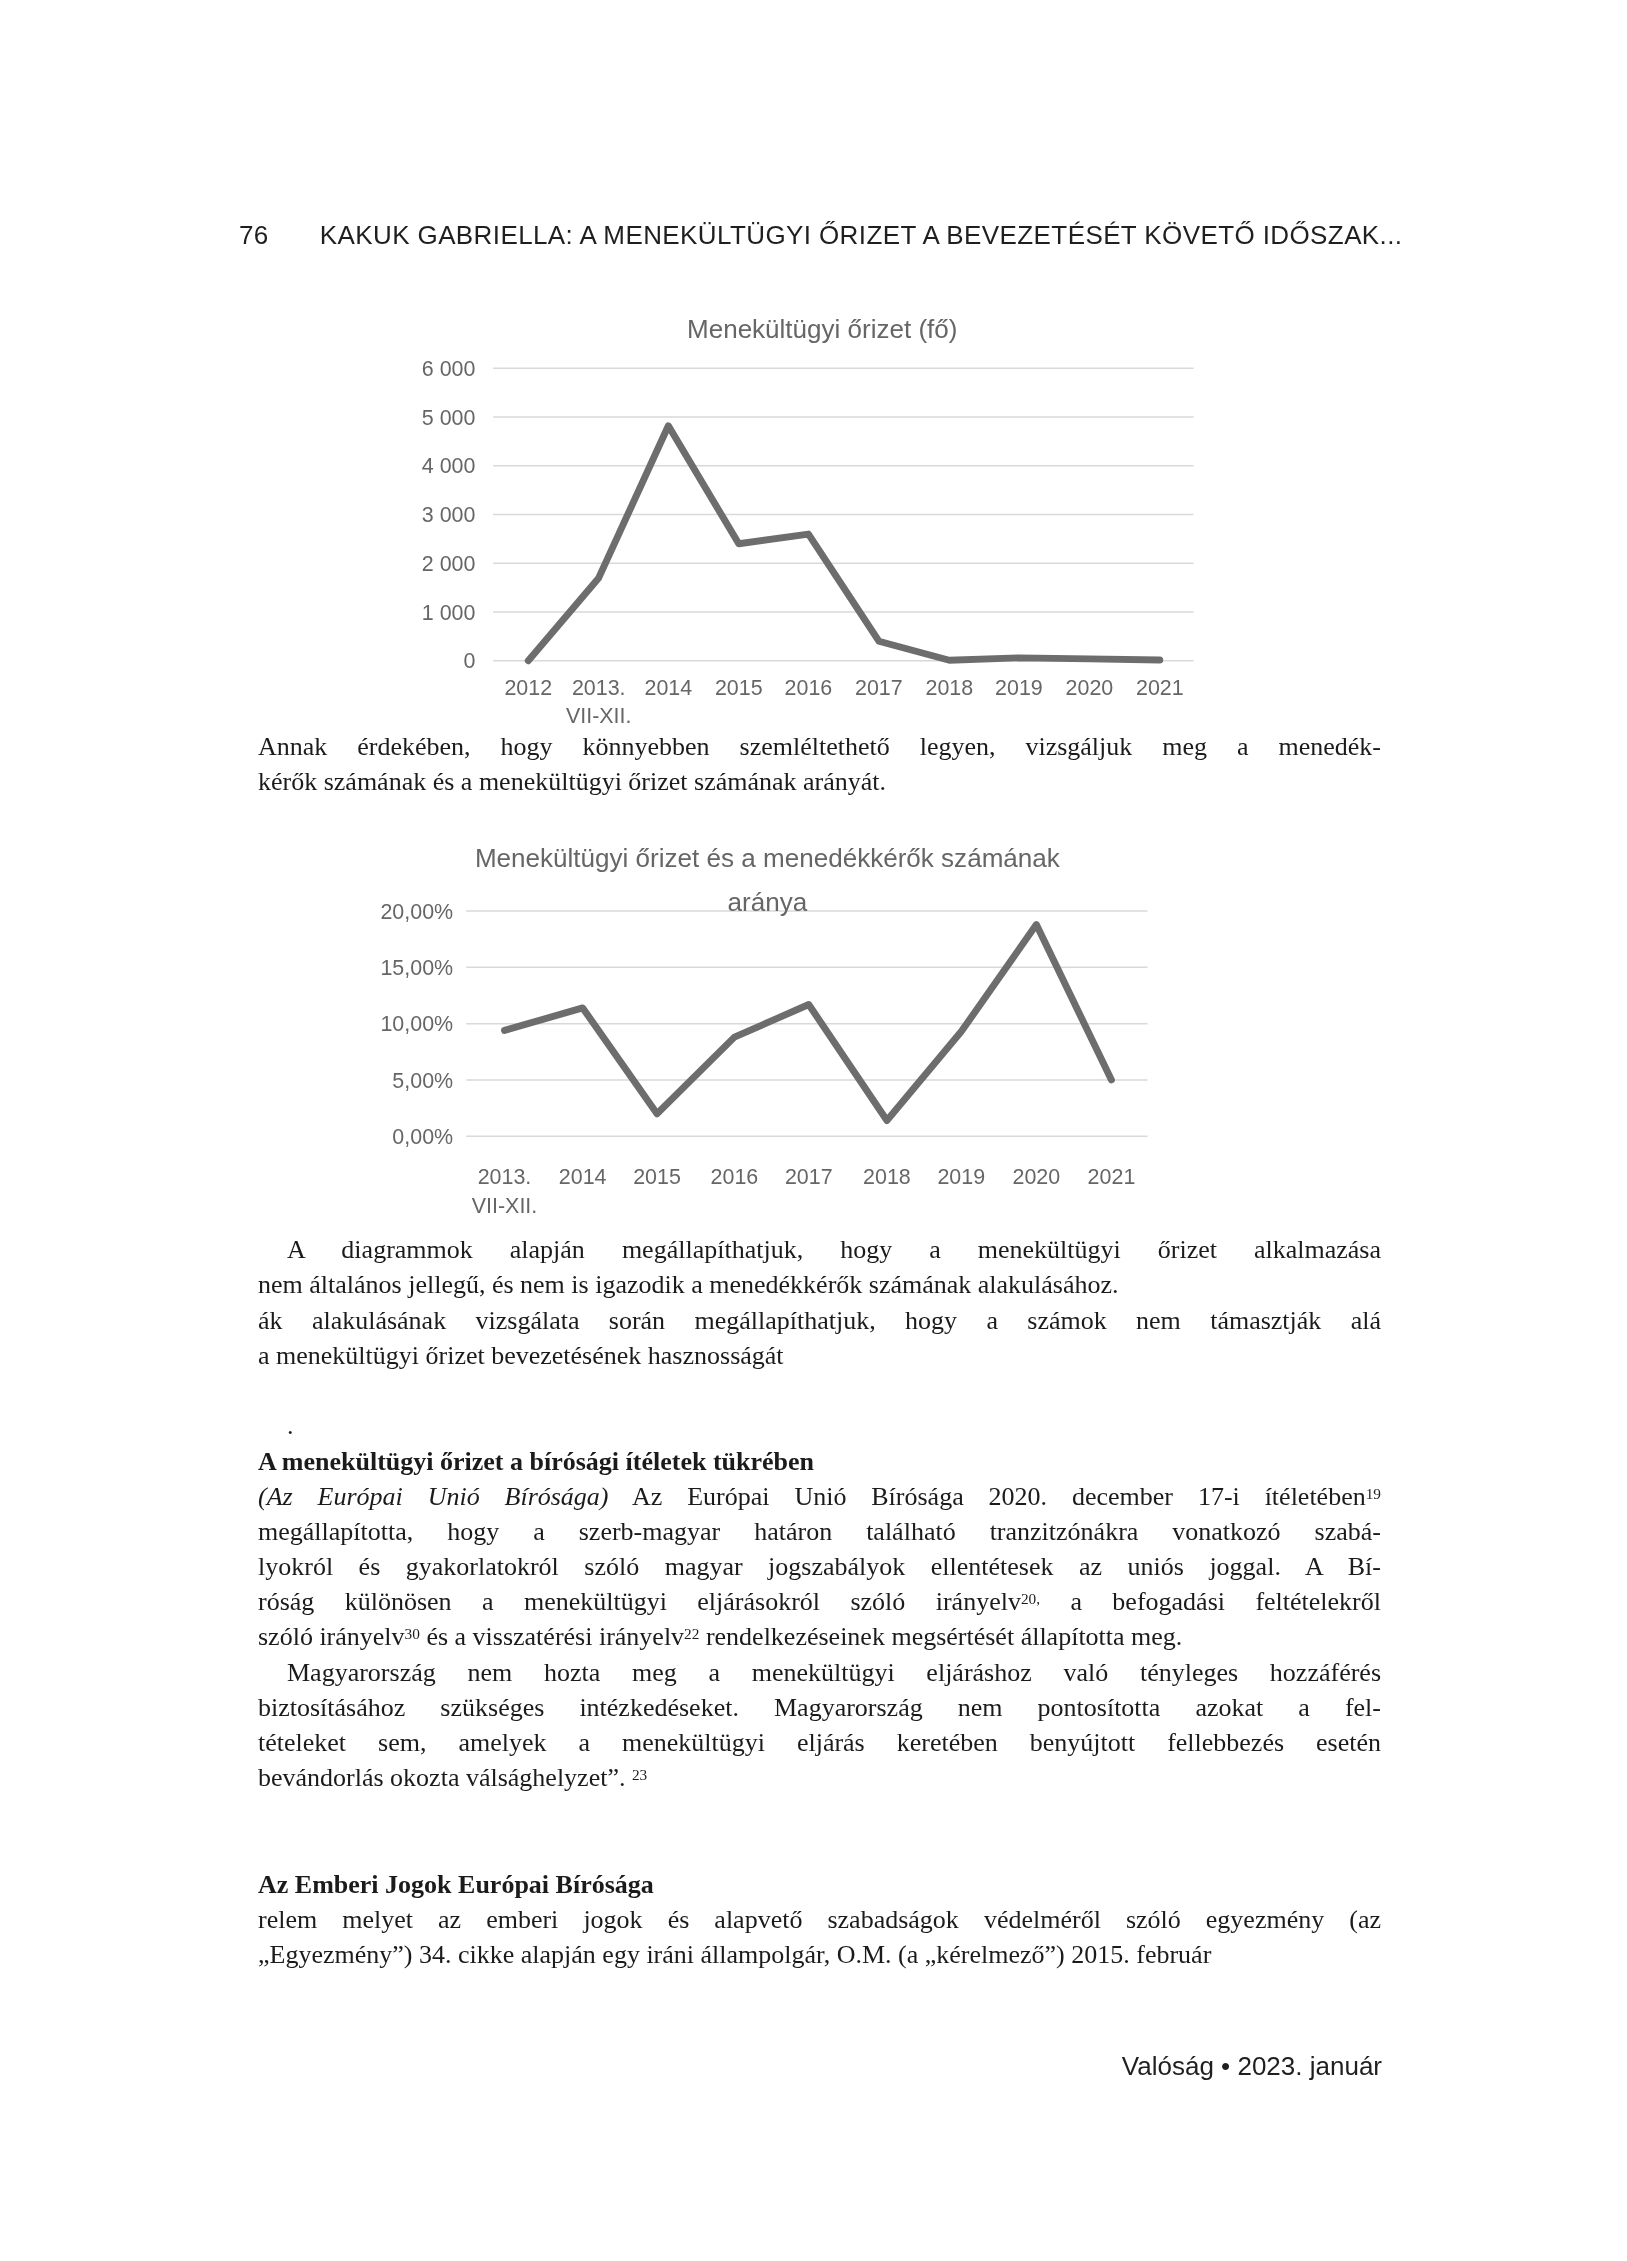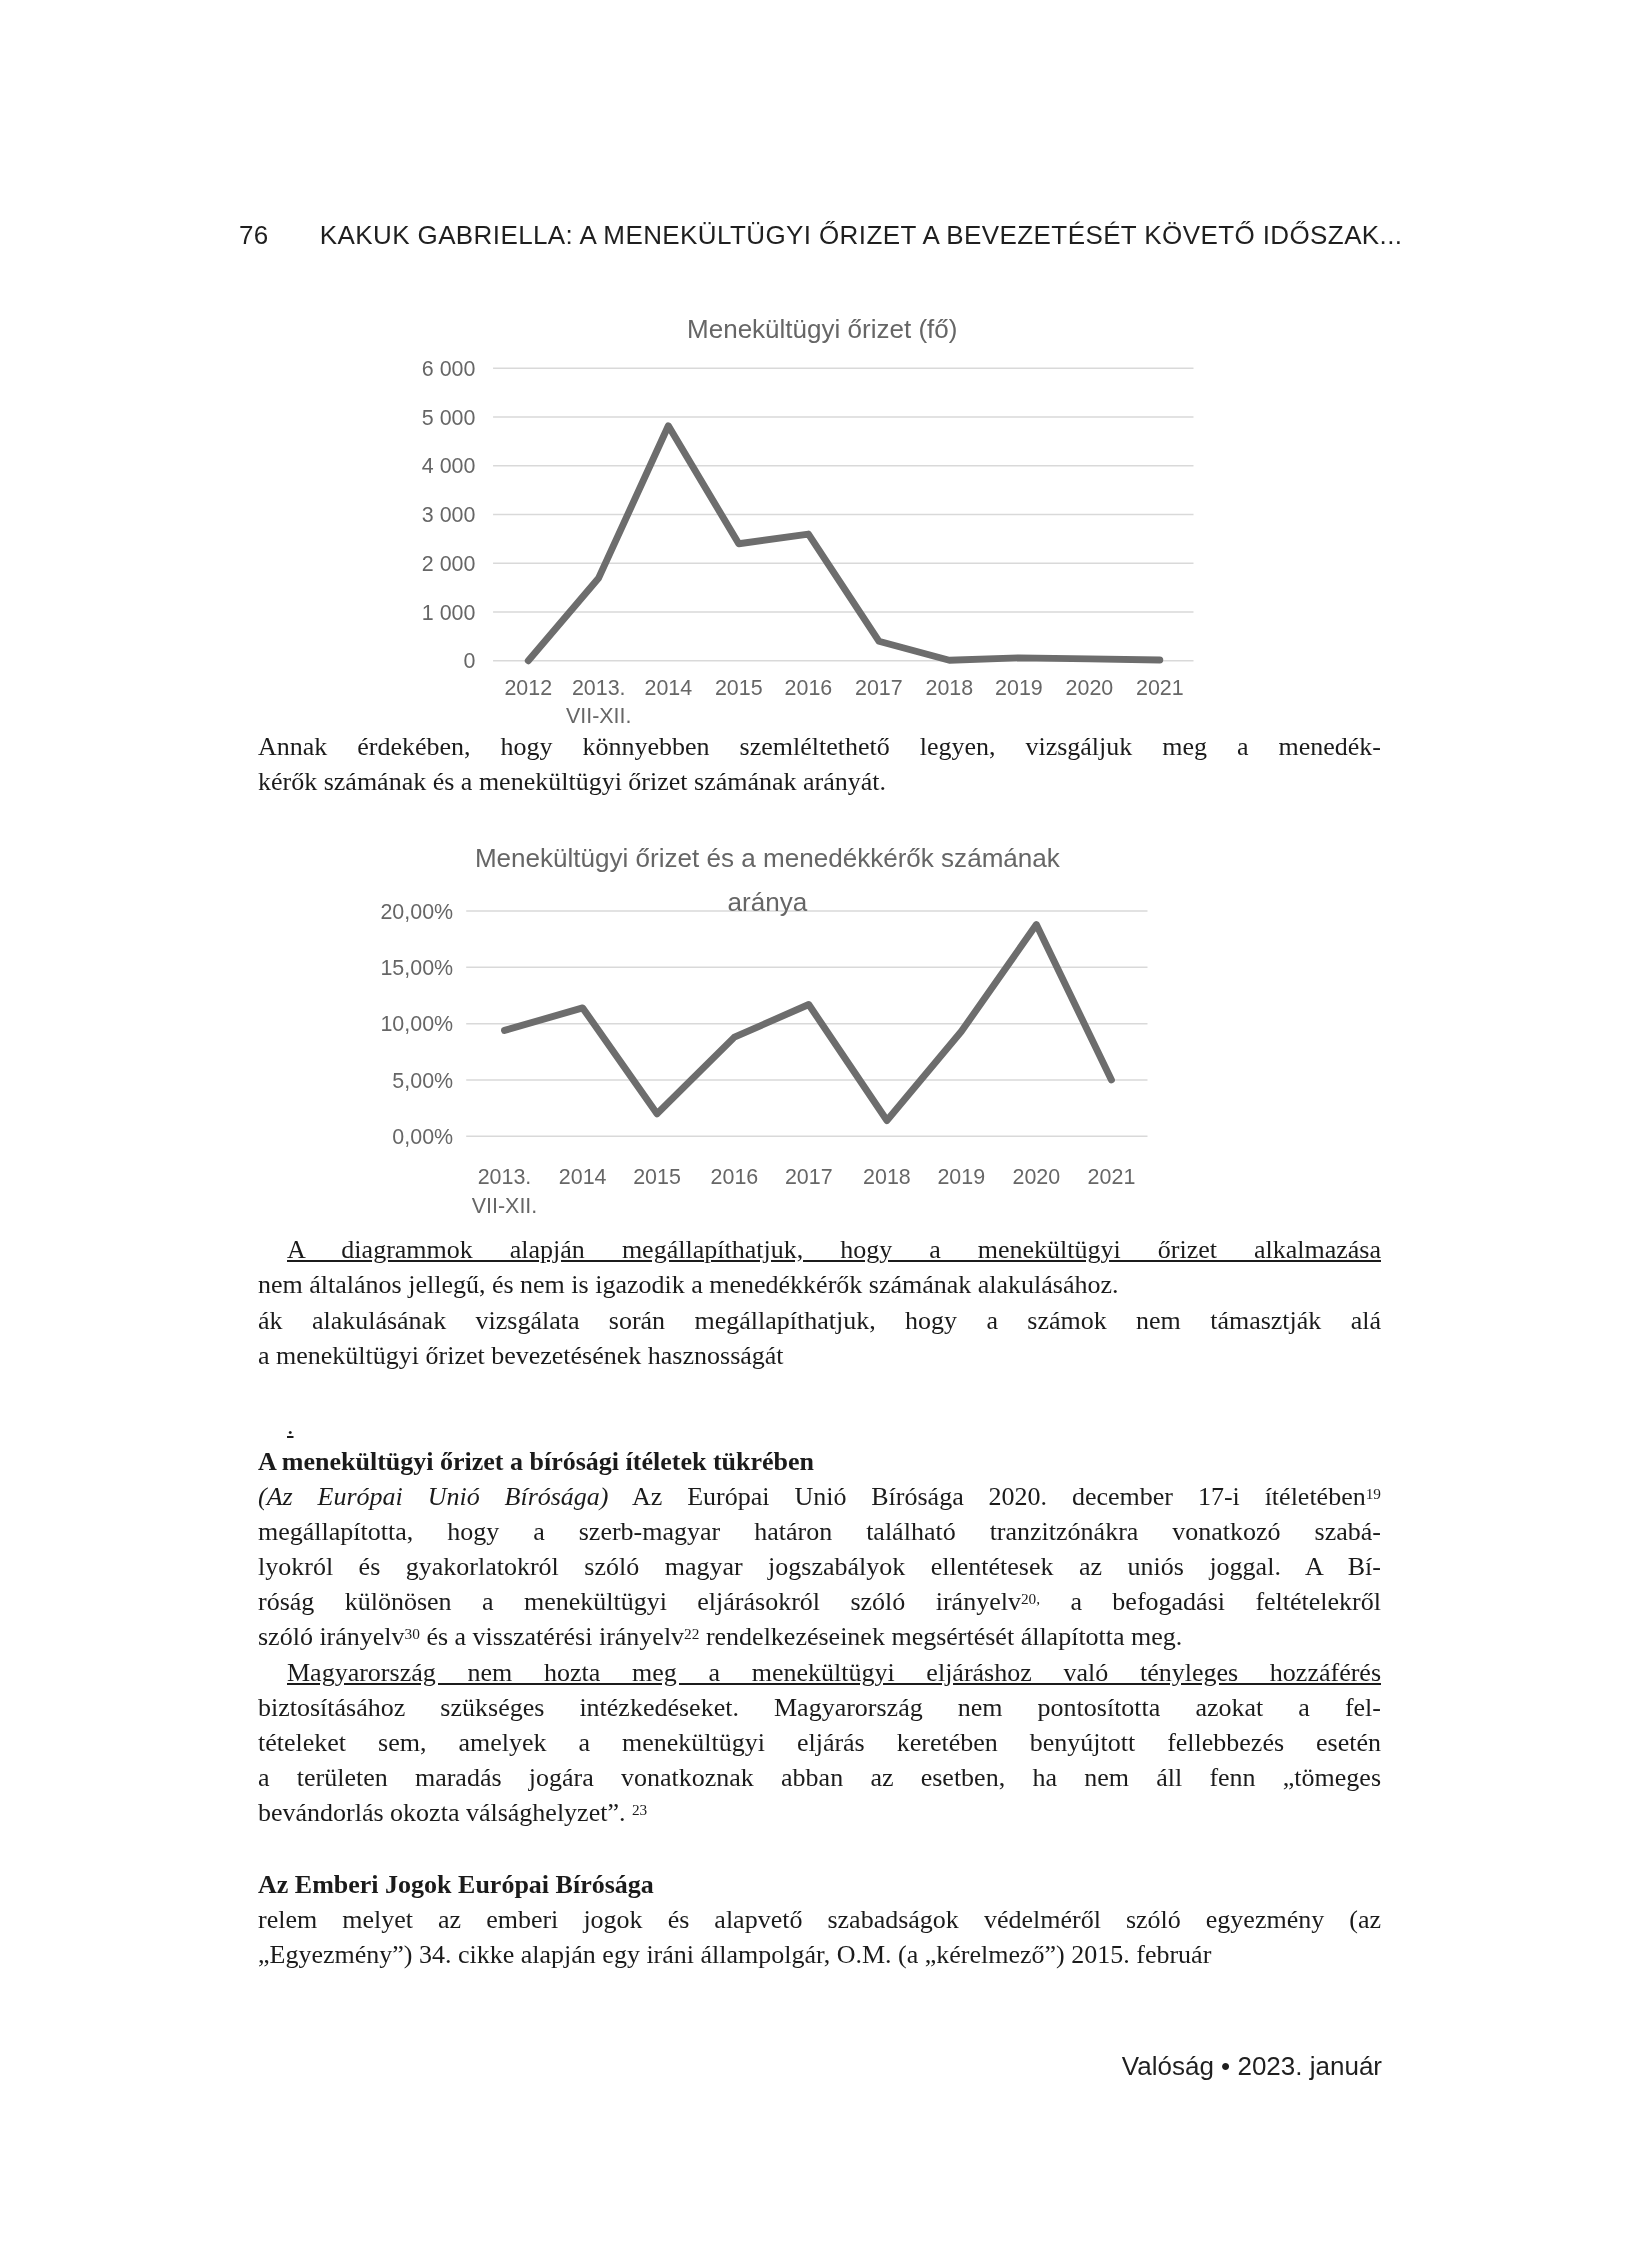--- a/index.html
+++ b/index.html
@@ -9,21 +9,21 @@
   .page-header{left:239px;top:220px;width:1165px;font-family:"Liberation Sans",sans-serif;
     font-size:26px;letter-spacing:0.4px;color:#1f1f1f;white-space:nowrap;}
   .page-header .pnum{margin-right:51px;}
   
   .chart-slot{position:absolute;}
   .chart-slot svg{display:block;}
   
   .block{position:absolute;left:258px;width:1123px;}
   .tline{height:35px;line-height:35px;font-size:26px;text-align:justify;text-align-last:justify;}
   .tline.last{text-align-last:left;}
-  .tline.ind{padding-left:29px;text-decoration:underline;}
+  .tline.ind{padding-left:29px;}
   .heading .tline{font-weight:bold;text-align-last:left;}
   sup{font-size:15.3px;line-height:0;vertical-align:6.1px;letter-spacing:0;}
   em{font-style:italic;}
   
   .page-footer{position:absolute;right:246px;top:2051px;font-family:"Liberation Sans",sans-serif;
     font-size:26px;color:#1f1f1f;white-space:nowrap;}
 </style>
 </head>
 <body>
 
@@ -130,21 +130,20 @@
       <div class="tline"><em>(Az Európai Unió Bírósága)</em><span> Az Európai Unió Bírósága 2020. december 17-i ítéletében</span><sup>19</sup></div>
       <div class="tline"><span>megállapította, hogy a szerb-magyar határon található tranzitzónákra vonatkozó szabá-</span></div>
       <div class="tline"><span>lyokról és gyakorlatokról szóló magyar jogszabályok ellentétesek az uniós joggal. A Bí-</span></div>
       <div class="tline"><span>róság különösen a menekültügyi eljárásokról szóló irányelv</span><sup>20,</sup><span> a befogadási feltételekről</span></div>
       <div class="tline last"><span>szóló irányelv</span><sup>30</sup><span> és a visszatérési irányelv</span><sup>22</sup><span> rendelkezéseinek megsértését állapította meg.</span></div>
     </div>
     <div class="block paragraph" style="top: 1655px;">
       <div class="tline ind"><span>Magyarország nem hozta meg a menekültügyi eljáráshoz való tényleges hozzáférés</span></div>
       <div class="tline"><span>biztosításához szükséges intézkedéseket. Magyarország nem pontosította azokat a fel-</span></div>
       <div class="tline"><span>tételeket sem, amelyek a menekültügyi eljárás keretében benyújtott fellebbezés esetén</span></div>
-      <div class="tline"><span>a területen maradás jogára vonatkoznak abban az esetben, ha nem áll fenn „tömeges</span></div>
       <div class="tline last"><span>bevándorlás okozta válsághelyzet”. </span><sup>23</sup></div>
     </div>
     <div class="block heading" style="top: 1867px;">
       <div class="tline last"><span>Az Emberi Jogok Európai Bírósága</span></div>
     </div>
     <div class="block paragraph" style="top: 1902px;">
       <div class="tline"><span>relem melyet az emberi jogok és alapvető szabadságok védelméről szóló egyezmény (az</span></div>
       <div class="tline last"><span>„Egyezmény”) 34. cikke alapján egy iráni állampolgár, O.M. (a „kérelmező”) 2015. február</span></div>
     </div>
   </div>

